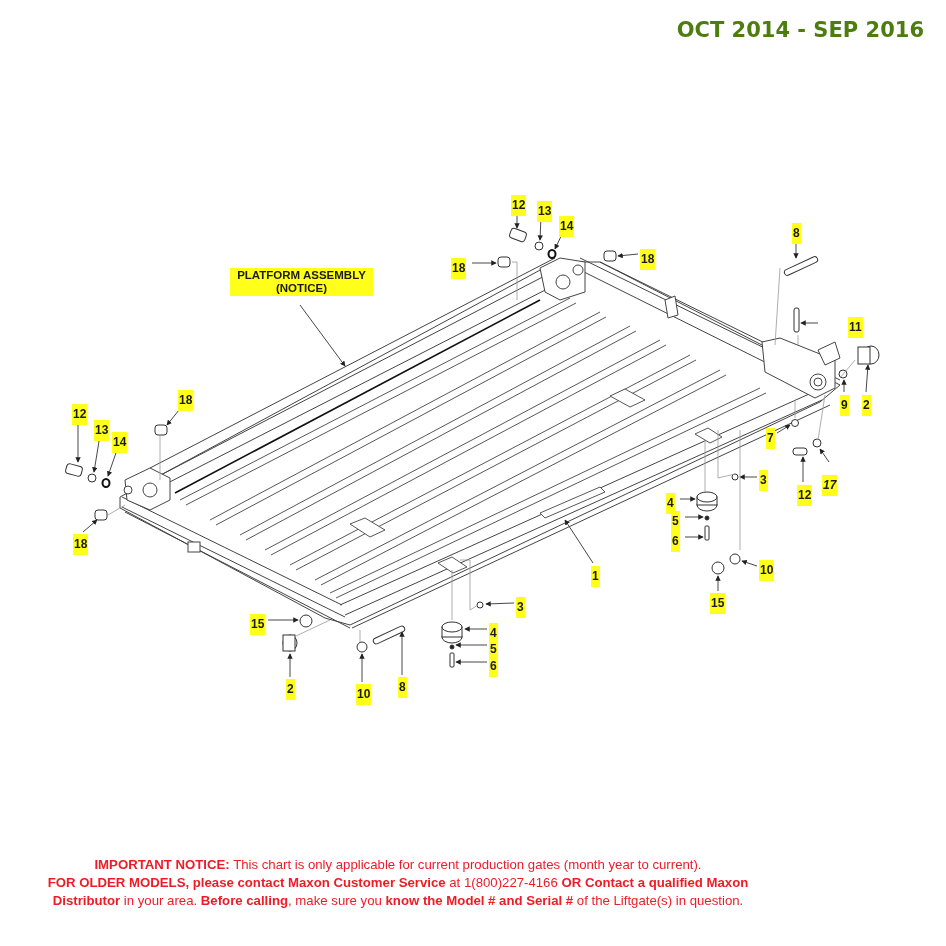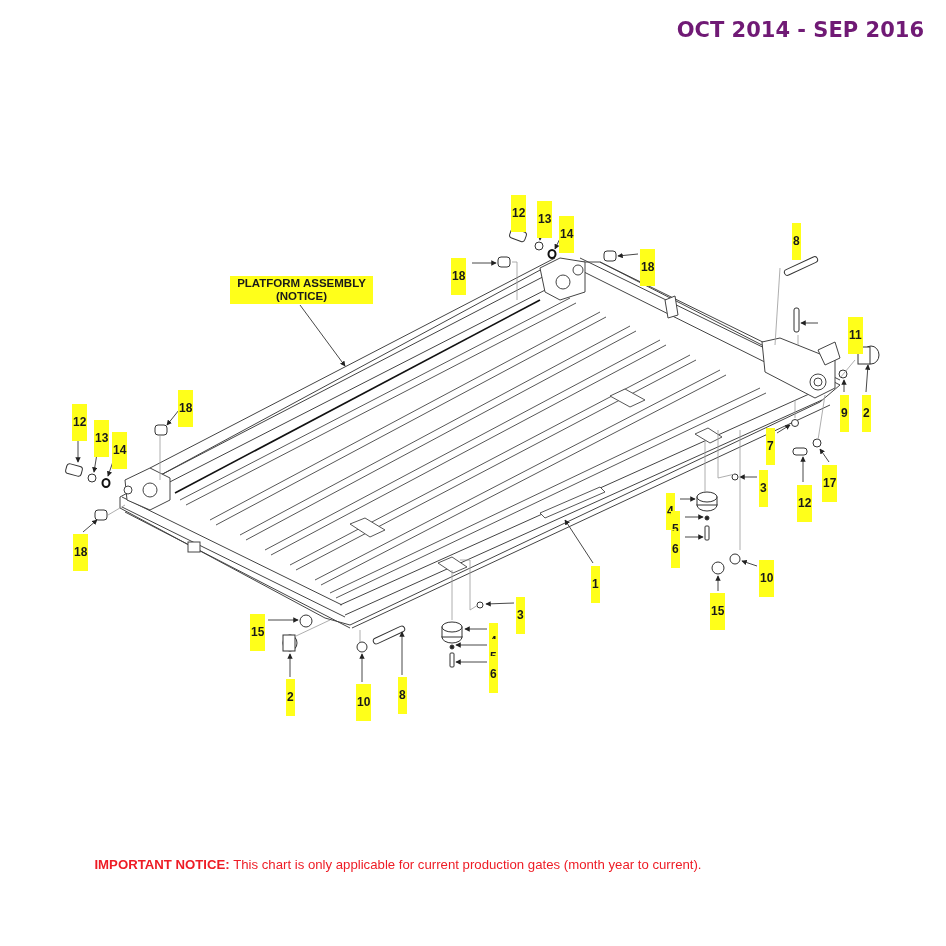--- a/index.html
+++ b/index.html
@@ -1,30 +1,30 @@
 <!DOCTYPE html>
 <html><head>
   <meta charset="utf-8">
   <style>
     html, body { margin: 0; padding: 0; background: #ffffff; }
     body { width: 946px; height: 946px; position: relative; overflow: hidden; font-family: "Liberation Sans", sans-serif; }
     .date-range {
       position: absolute; right: 22px; top: 18px;
-      color: #701a75; font-weight: bold; font-size: 21px;
+      color: #4d7c0f; font-weight: bold; font-size: 21px;
       font-family: "DejaVu Sans", sans-serif; letter-spacing: 0px;
     }
     svg.diagram { position: absolute; left: 0; top: 0; }
     .callout-label {
       position: absolute; font-weight: bold; font-size: 12px; line-height: 13px;
-      background: #ffff1a; color: #1a1a1a; padding: 12px 1px;
+      background: #ffff1a; color: #1a1a1a; padding: 4px 1px;
       font-family: "Liberation Sans", sans-serif;
       text-align: center;
     }
     .assembly-label {
-      position: absolute; left: 230px; top: 276px; width: 143px;
+      position: absolute; left: 230px; top: 268px; width: 143px;
       background: #ffff1a; color: #1a1a1a; font-weight: bold; font-size: 11.5px;
       line-height: 13px; text-align: center; padding: 1px 0;
       font-family: "Liberation Sans", sans-serif;
     }
     .notice {
       position: absolute; left: 0; width: 796px; top: 856px;
       text-align: center; font-size: 13.2px; line-height: 18px; color: #ee1c25;
       font-family: "Liberation Sans", sans-serif;
     }
     .notice b { font-weight: bold; }
@@ -234,21 +234,21 @@
     <div class="callout-label" style="left: 511px; top: 195px;">12</div>
     <div class="callout-label" style="left: 537px; top: 201px;">13</div>
     <div class="callout-label" style="left: 559px; top: 216px;">14</div>
     <div class="callout-label" style="left: 451px; top: 258px;">18</div>
     <div class="callout-label" style="left: 640px; top: 249px;">18</div>
     <div class="callout-label" style="left: 792px; top: 223px;">8</div>
     <div class="callout-label" style="left: 848px; top: 317px;">11</div>
     <div class="callout-label" style="left: 840px; top: 395px;">9</div>
     <div class="callout-label" style="left: 862px; top: 395px;">2</div>
     <div class="callout-label" style="left: 766px; top: 428px;">7</div>
-    <div class="callout-label" style="left: 822px; top: 465px;">17</div>
+    <div class="callout-label" style="left: 822px; top: 475px; font-style: italic;">17</div>
     <div class="callout-label" style="left: 797px; top: 485px;">12</div>
     <div class="callout-label" style="left: 759px; top: 470px;">3</div>
     <div class="callout-label" style="left: 666px; top: 493px;">4</div>
     <div class="callout-label" style="left: 671px; top: 511px;">5</div>
     <div class="callout-label" style="left: 671px; top: 531px;">6</div>
     <div class="callout-label" style="left: 759px; top: 560px;">10</div>
     <div class="callout-label" style="left: 710px; top: 593px;">15</div>
     <div class="callout-label" style="left: 591px; top: 566px;">1</div>
     <div class="callout-label" style="left: 178px; top: 390px;">18</div>
     <div class="callout-label" style="left: 72px; top: 404px;">12</div>
@@ -260,13 +260,15 @@
     <div class="callout-label" style="left: 489px; top: 639px;">5</div>
     <div class="callout-label" style="left: 489px; top: 656px;">6</div>
     <div class="callout-label" style="left: 250px; top: 614px;">15</div>
     <div class="callout-label" style="left: 286px; top: 679px;">2</div>
     <div class="callout-label" style="left: 356px; top: 684px;">10</div>
     <div class="callout-label" style="left: 398px; top: 677px;">8</div>
   </div>
 
 <div class="notice">
   <div><b>IMPORTANT NOTICE:</b><span> This chart is only applicable for current production gates (month year to current).</span></div>
+  <div><b>FOR OLDER MODELS, please contact Maxon Customer Service</b><span> at 1(800)227-4166 </span><b>OR Contact a qualified Maxon</b></div>
+  <div><b>Distributor</b><span> in your area. </span><b>Before calling</b><span>, make sure you </span><b>know the Model # and Serial #</b><span> of the Liftgate(s) in question.</span></div>
 </div>
 
 </body></html>

